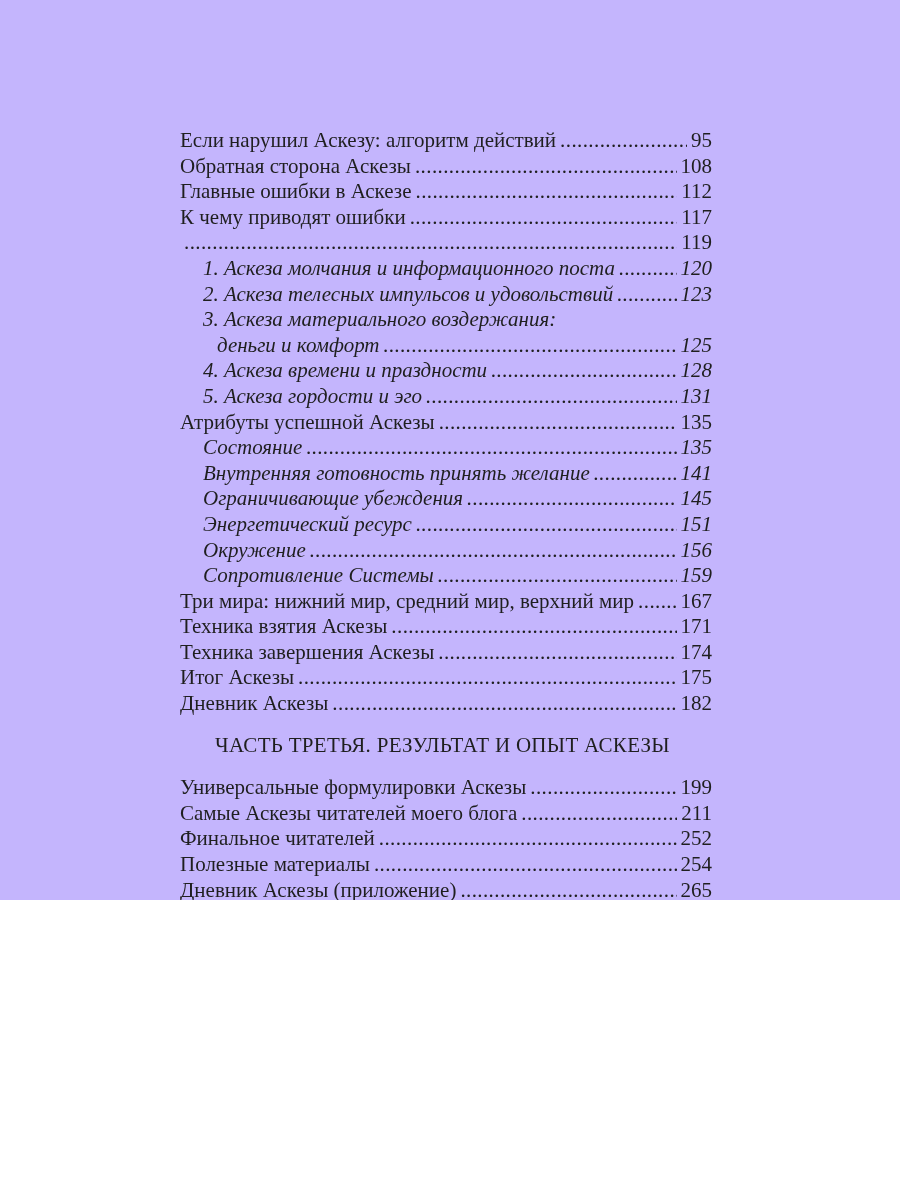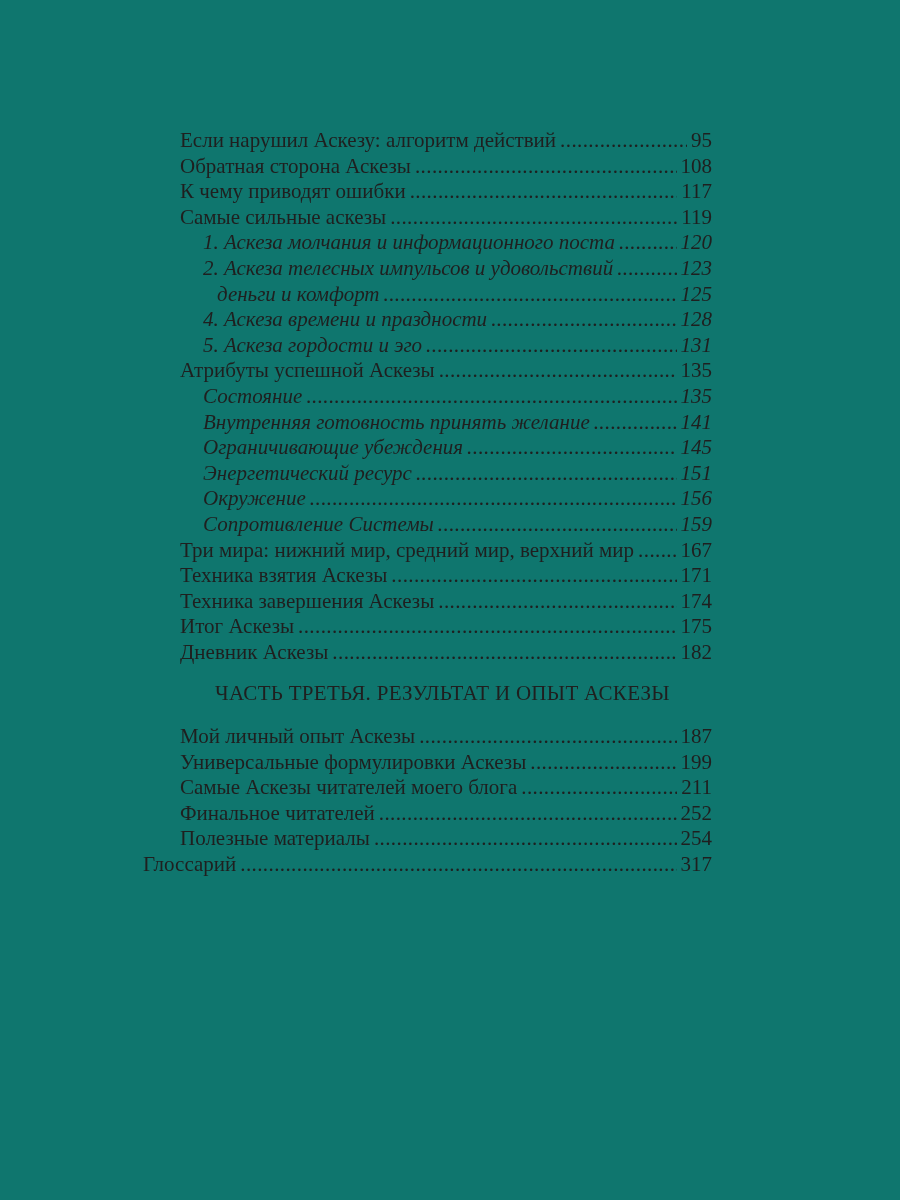--- a/index.html
+++ b/index.html
@@ -9,22 +9,22 @@
   body {
     width: 900px;
     height: 1200px;
     background: #ffffff;
     font-family: "Liberation Serif", serif;
     color: #1f1f1f;
   }
   .page {
     position: relative;
     width: 900px;
-    height: 1200px;
-    background: #0f766e;
+    height: 900px;
+    background: #c4b5fd;
     overflow: hidden;
   }
   .toc {
     position: absolute;
     left: 143px;
     top: 128px;
     width: 569px;
     font-size: 21px;
   }
   .row {
@@ -75,38 +75,45 @@
       <span class="label">Если нарушил Аскезу: алгоритм действий</span>
       <span class="dots"></span>
       <span class="num">95</span>
     </div>
     <div class="row lvl1">
       <span class="label">Обратная сторона Аскезы</span>
       <span class="dots"></span>
       <span class="num">108</span>
     </div>
     <div class="row lvl1">
+      <span class="label">Главные ошибки в Аскезе</span>
+      <span class="dots"></span>
+      <span class="num">112</span>
+    </div>
+    <div class="row lvl1">
       <span class="label">К чему приводят ошибки</span>
       <span class="dots"></span>
       <span class="num">117</span>
     </div>
     <div class="row lvl1">
-      <span class="label">Самые сильные аскезы</span>
       <span class="dots"></span>
       <span class="num">119</span>
     </div>
     <div class="row lvl2">
       <span class="label">1. Аскеза молчания и информационного поста</span>
       <span class="dots"></span>
       <span class="num">120</span>
     </div>
     <div class="row lvl2">
       <span class="label">2. Аскеза телесных импульсов и удовольствий</span>
       <span class="dots"></span>
       <span class="num">123</span>
+    </div>
+    <div class="row lvl2">
+      <span class="label">3. Аскеза материального воздержания:</span>
     </div>
     <div class="row lvl2c">
       <span class="label">деньги и комфорт</span>
       <span class="dots"></span>
       <span class="num">125</span>
     </div>
     <div class="row lvl2">
       <span class="label">4. Аскеза времени и праздности</span>
       <span class="dots"></span>
       <span class="num">128</span>
@@ -173,43 +180,43 @@
     </div>
     <div class="row lvl1">
       <span class="label">Дневник Аскезы</span>
       <span class="dots"></span>
       <span class="num">182</span>
     </div>
 
     <div class="part-heading">ЧАСТЬ ТРЕТЬЯ. РЕЗУЛЬТАТ И ОПЫТ АСКЕЗЫ</div>
 
     <div class="row lvl1">
-      <span class="label">Мой личный опыт Аскезы</span>
-      <span class="dots"></span>
-      <span class="num">187</span>
-    </div>
-    <div class="row lvl1">
       <span class="label">Универсальные формулировки Аскезы</span>
       <span class="dots"></span>
       <span class="num">199</span>
     </div>
     <div class="row lvl1">
       <span class="label">Самые Аскезы читателей моего блога</span>
       <span class="dots"></span>
       <span class="num">211</span>
     </div>
     <div class="row lvl1">
       <span class="label">Финальное читателей</span>
       <span class="dots"></span>
       <span class="num">252</span>
     </div>
     <div class="row lvl1">
       <span class="label">Полезные материалы</span>
       <span class="dots"></span>
       <span class="num">254</span>
+    </div>
+    <div class="row lvl1">
+      <span class="label">Дневник Аскезы (приложение)</span>
+      <span class="dots"></span>
+      <span class="num">265</span>
     </div>
     <div class="row lvl0">
       <span class="label">Глоссарий</span>
       <span class="dots"></span>
       <span class="num">317</span>
     </div>
 
   </div>
 </div>
 

